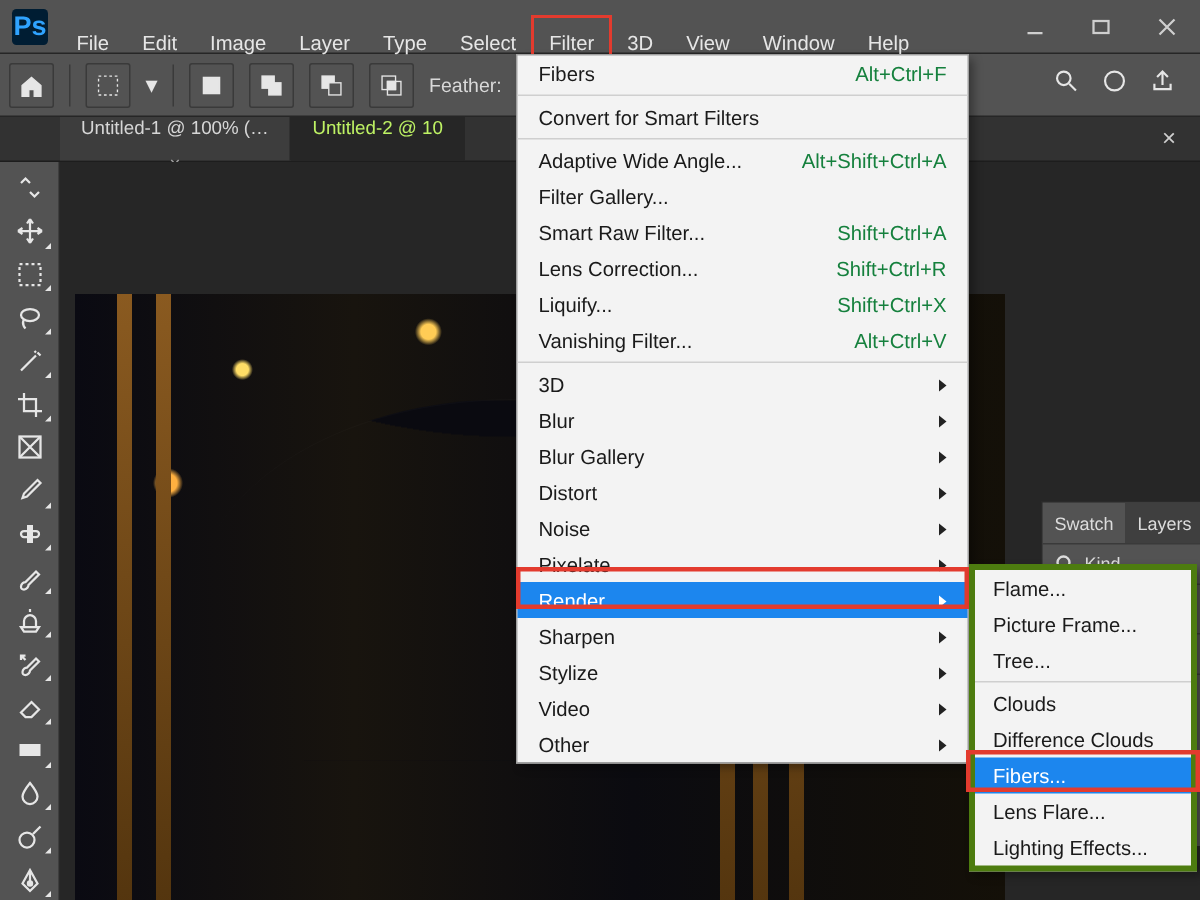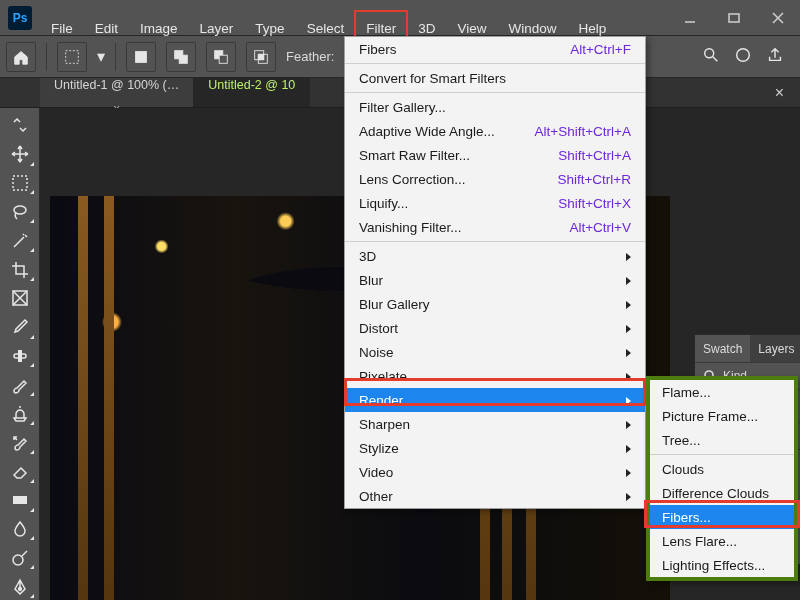--- a/index.html
+++ b/index.html
@@ -9,21 +9,21 @@
   
   .app-window { position: absolute; inset: 0; background: #323232; }
   .menubar {
     height: 36px; display: flex; align-items: center;
     background: #535353; color: #e6e6e6; font-size: 13.5px;
     border-bottom: 1px solid #262626;
   }
   .ps-logo {
     width: 24px; height: 24px; margin: 0 8px 0 8px;
     display: flex; align-items: center; justify-content: center;
-    background: #001d33; color: #2fa3ff; font-weight: 700; font-size: 12px;
+    background: #001d33; color: #2fa3ff; font-weight: 700; font-size: 18px;
     border-radius: 3px;
   }
   .menubar .menu-item { padding: 0 11px; height: 100%; display:flex; align-items:center; cursor: default; margin-top: 21px; }
   .menubar .menu-item.filter {
     outline: 2px solid #e33b2e; outline-offset: -1px;
   }
   .win-controls { margin-left: auto; display:flex; height:100%; }
   .win-controls .wc { width: 44px; display:flex; align-items:center; justify-content:center; color:#d0d0d0; }
   .win-controls .wc.close { color:#d0d0d0; }
   .wc svg { width:14px; height:14px; stroke:#cfcfcf; stroke-width:1.5; fill:none; }
@@ -128,21 +128,21 @@
 
   
   .filter-menu {
     position:absolute; left:344px; top:36px; width:302px; background:#f3f3f3; color:#1a1a1a;
     border:1px solid #9f9f9f; box-shadow: 3px 3px 6px rgba(0,0,0,.35);
     font-size:13.5px; z-index:30;
   }
   .filter-menu .mi {
     display:flex; align-items:center; height:24px; padding:0 14px; position:relative;
   }
-  .filter-menu .mi .sc { margin-left:auto; color:#6d28d9;text-align:right;}
+  .filter-menu .mi .sc { margin-left:auto; color:#15803d;text-align:right;}
   .filter-menu .mi .arrow { margin-left:auto; }
   .filter-menu hr { border:none; border-top:1px solid #cfcfcf; margin:2px 0;}
   .filter-menu .mi.render { background:#1c86ee; color:#fff; }
   .filter-menu .mi.render .arrow { color:#fff; }
   .render-highlight-box {
     position:absolute; left:344px; top:378px; width:302px; height:28px;
     border:3px solid #e33b2e; z-index:35; pointer-events:none;
   }
 
   
@@ -418,26 +418,26 @@
     <div class="mi">
       <span>Fibers</span>
       <span class="sc">Alt+Ctrl+F</span>
     </div>
     <hr>
     <div class="mi">
       <span>Convert for Smart Filters</span>
     </div>
     <hr>
     <div class="mi">
+        <span>Adaptive Wide Angle...</span>
+        <span class="sc">Alt+Shift+Ctrl+A</span>
+      </div>
+    <div class="mi">
         <span>Filter Gallery...</span>
         <span class="sc"></span>
-      </div>
-    <div class="mi">
-        <span>Adaptive Wide Angle...</span>
-        <span class="sc">Alt+Shift+Ctrl+A</span>
       </div>
     <div class="mi">
         <span>Smart Raw Filter...</span>
         <span class="sc">Shift+Ctrl+A</span>
       </div>
     <div class="mi">
         <span>Lens Correction...</span>
         <span class="sc">Shift+Ctrl+R</span>
       </div>
     <div class="mi">

